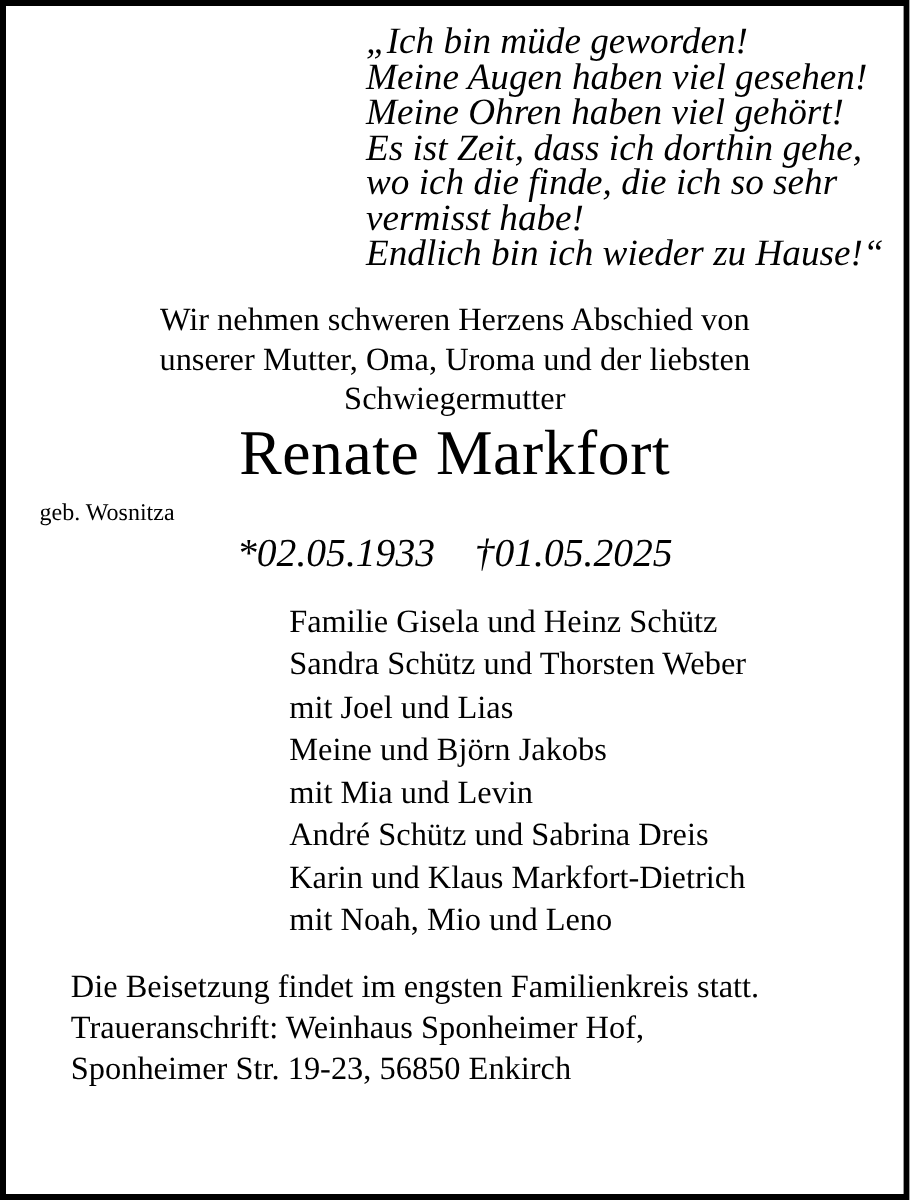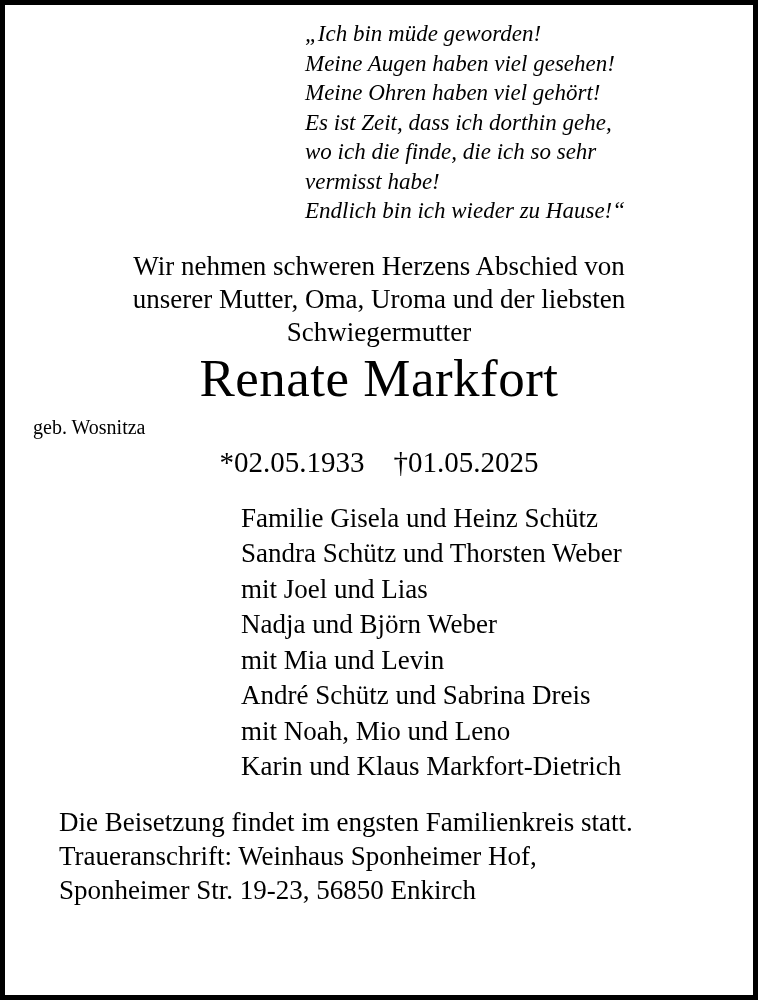--- a/index.html
+++ b/index.html
@@ -20,21 +20,21 @@
     height: 1000px;
     border: 5px solid #000000;
     background: #ffffff;
     padding: 10px 28px 10px 28px;
     display: flex;
     flex-direction: column;
   }
   .poem {
     margin-top: 4px;
     font-style: italic;
-    font-size: 23px;
+    font-size: 31px;
     line-height: 29.5px;
     text-align: left;
     padding-left: 272px;
   }
   .poem .line {
     white-space: pre;
   }
   .intro {
     margin-top: 24px;
     text-align: center;
@@ -53,23 +53,24 @@
   }
   .maiden {
     margin-top: 4px;
     text-align: left;
     font-size: 20px;
     line-height: 32px;
   }
   .dates {
     margin-top: 2px;
     text-align: center;
-    font-size: 29px;
+    font-size: 33px;
     line-height: 34px;
     white-space: pre;
+    font-style: italic;
   }
   .family {
     margin-top: 22px;
     font-size: 27px;
     line-height: 35.5px;
     padding-left: 208px;
     text-align: left;
   }
   .family .line {
     white-space: pre;
@@ -107,25 +108,25 @@
   </div>
 
   <div class="name">Renate Markfort</div>
   <div class="maiden">geb. Wosnitza</div>
   <div class="dates">*02.05.1933    †01.05.2025</div>
 
   <div class="family">
     <div class="line">Familie Gisela und Heinz Schütz</div>
     <div class="line">Sandra Schütz und Thorsten Weber</div>
     <div class="line">mit Joel und Lias</div>
-    <div class="line">Nadja und Björn Weber</div>
+    <div class="line">Meine und Björn Jakobs</div>
     <div class="line">mit Mia und Levin</div>
     <div class="line">André Schütz und Sabrina Dreis</div>
+    <div class="line">Karin und Klaus Markfort-Dietrich</div>
     <div class="line">mit Noah, Mio und Leno</div>
-    <div class="line">Karin und Klaus Markfort-Dietrich</div>
   </div>
 
   <div class="footer">
     <div class="line">Die Beisetzung findet im engsten Familienkreis statt.</div>
     <div class="line">Traueranschrift: Weinhaus Sponheimer Hof,</div>
     <div class="line">Sponheimer Str. 19-23, 56850 Enkirch</div>
   </div>
 
 </div>
 

